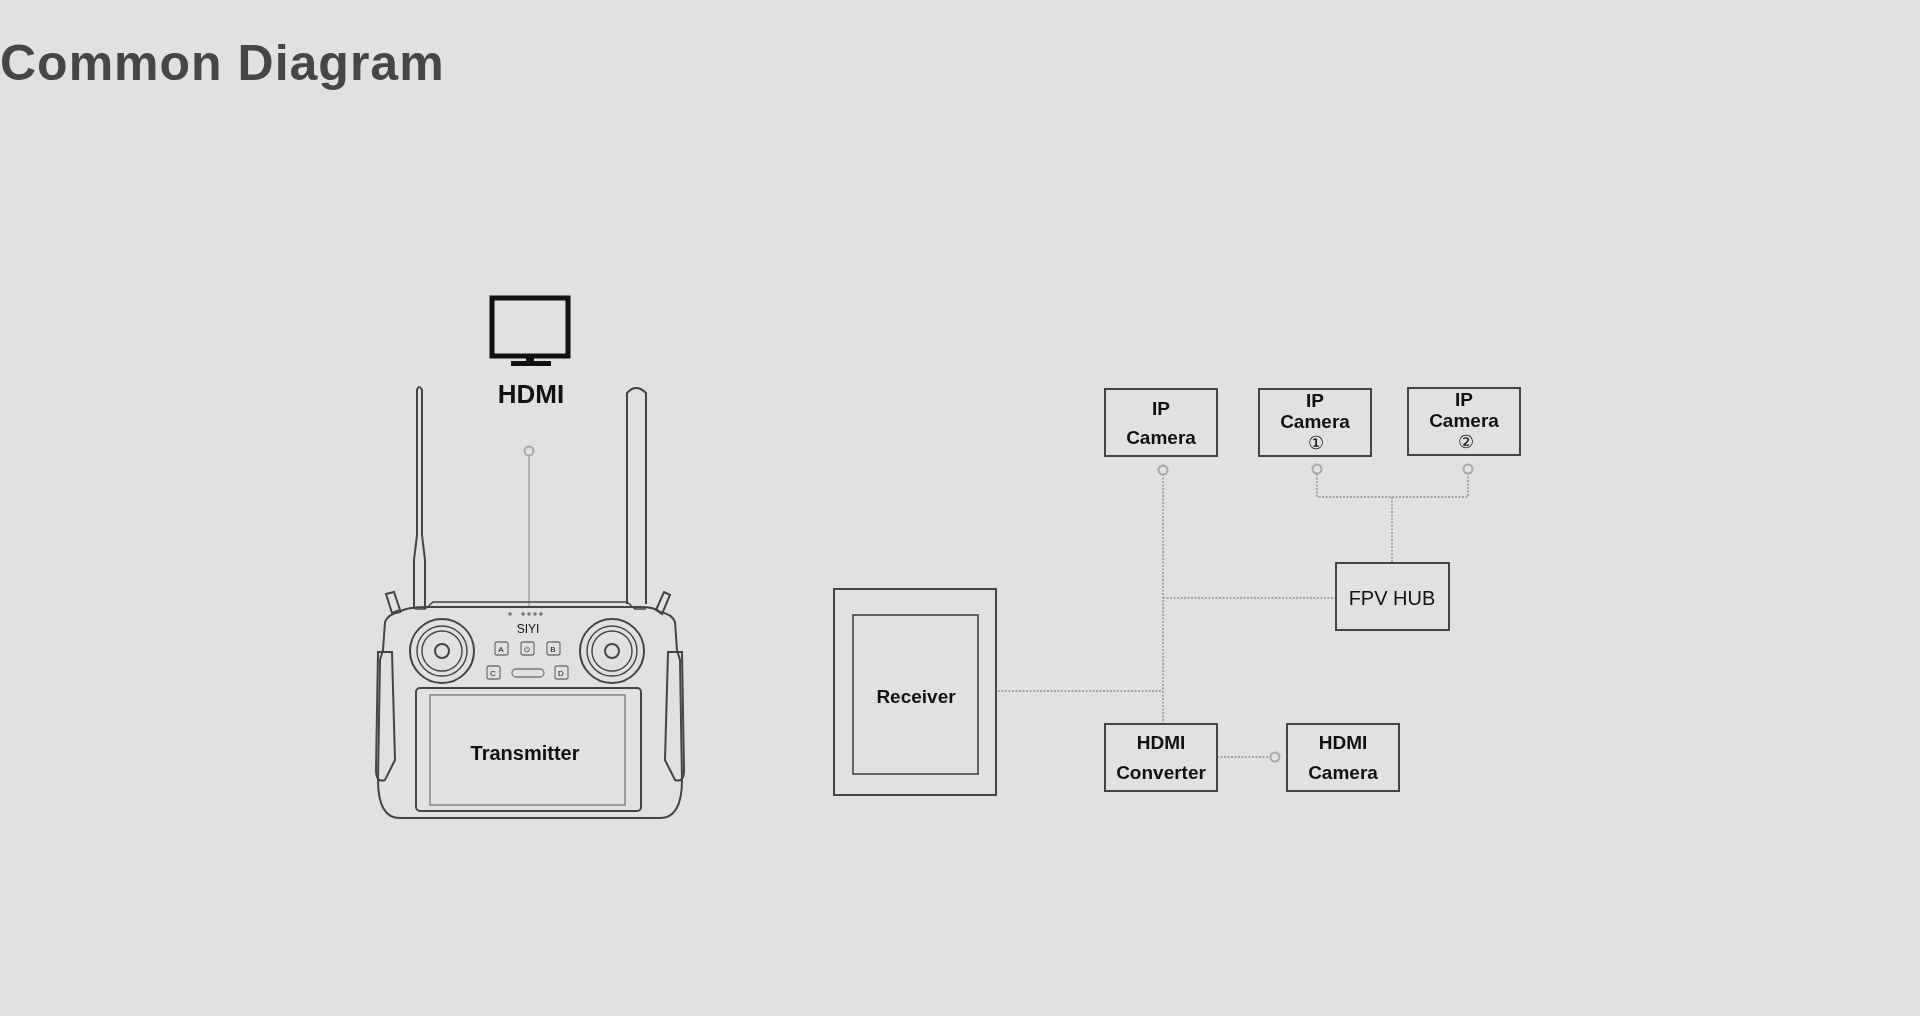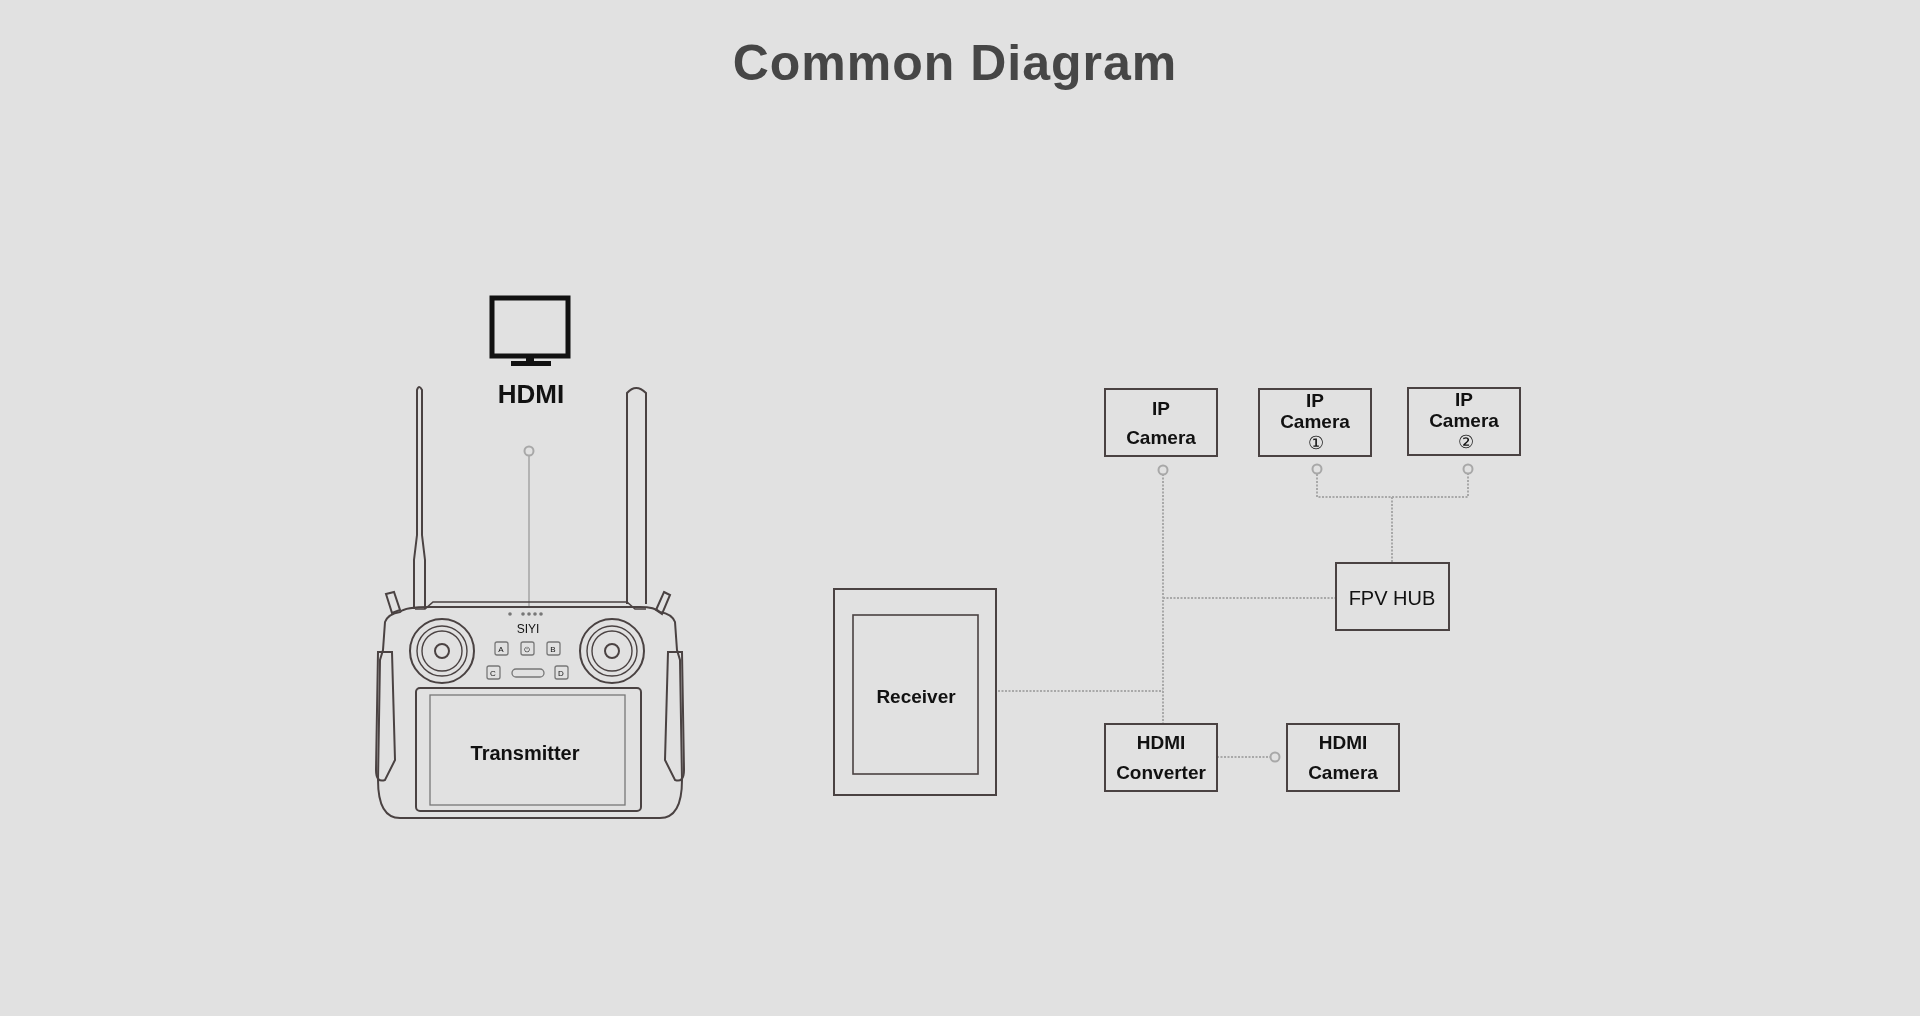--- a/index.html
+++ b/index.html
@@ -1,17 +1,17 @@
 <!DOCTYPE html>
 <html><head>
 <meta charset="utf-8">
 <style>
   html,body{margin:0;padding:0;}
   body{width:1920px;height:1016px;background:#e1e1e1;overflow:hidden;position:relative;font-family:"Liberation Sans",sans-serif;}
-  .title{position:absolute;left:0;top:34px;width:1910px;text-align:center;font-size:50px;font-weight:bold;color:#464646;letter-spacing:1px;}
+  .title{position:absolute;left:0;top:34px;width:1910px;text-align:left;font-size:50px;font-weight:bold;color:#464646;letter-spacing:1px;}
   svg.diagram{position:absolute;left:0;top:0;}
   .lbl{font-family:"Liberation Sans",sans-serif;fill:#111;}
   .b{font-weight:bold;}
 </style>
 </head>
 <body>
 
 <div class="title">Common Diagram</div>
 
 <svg class="diagram" width="1920" height="1016" viewBox="0 0 1920 1016">

